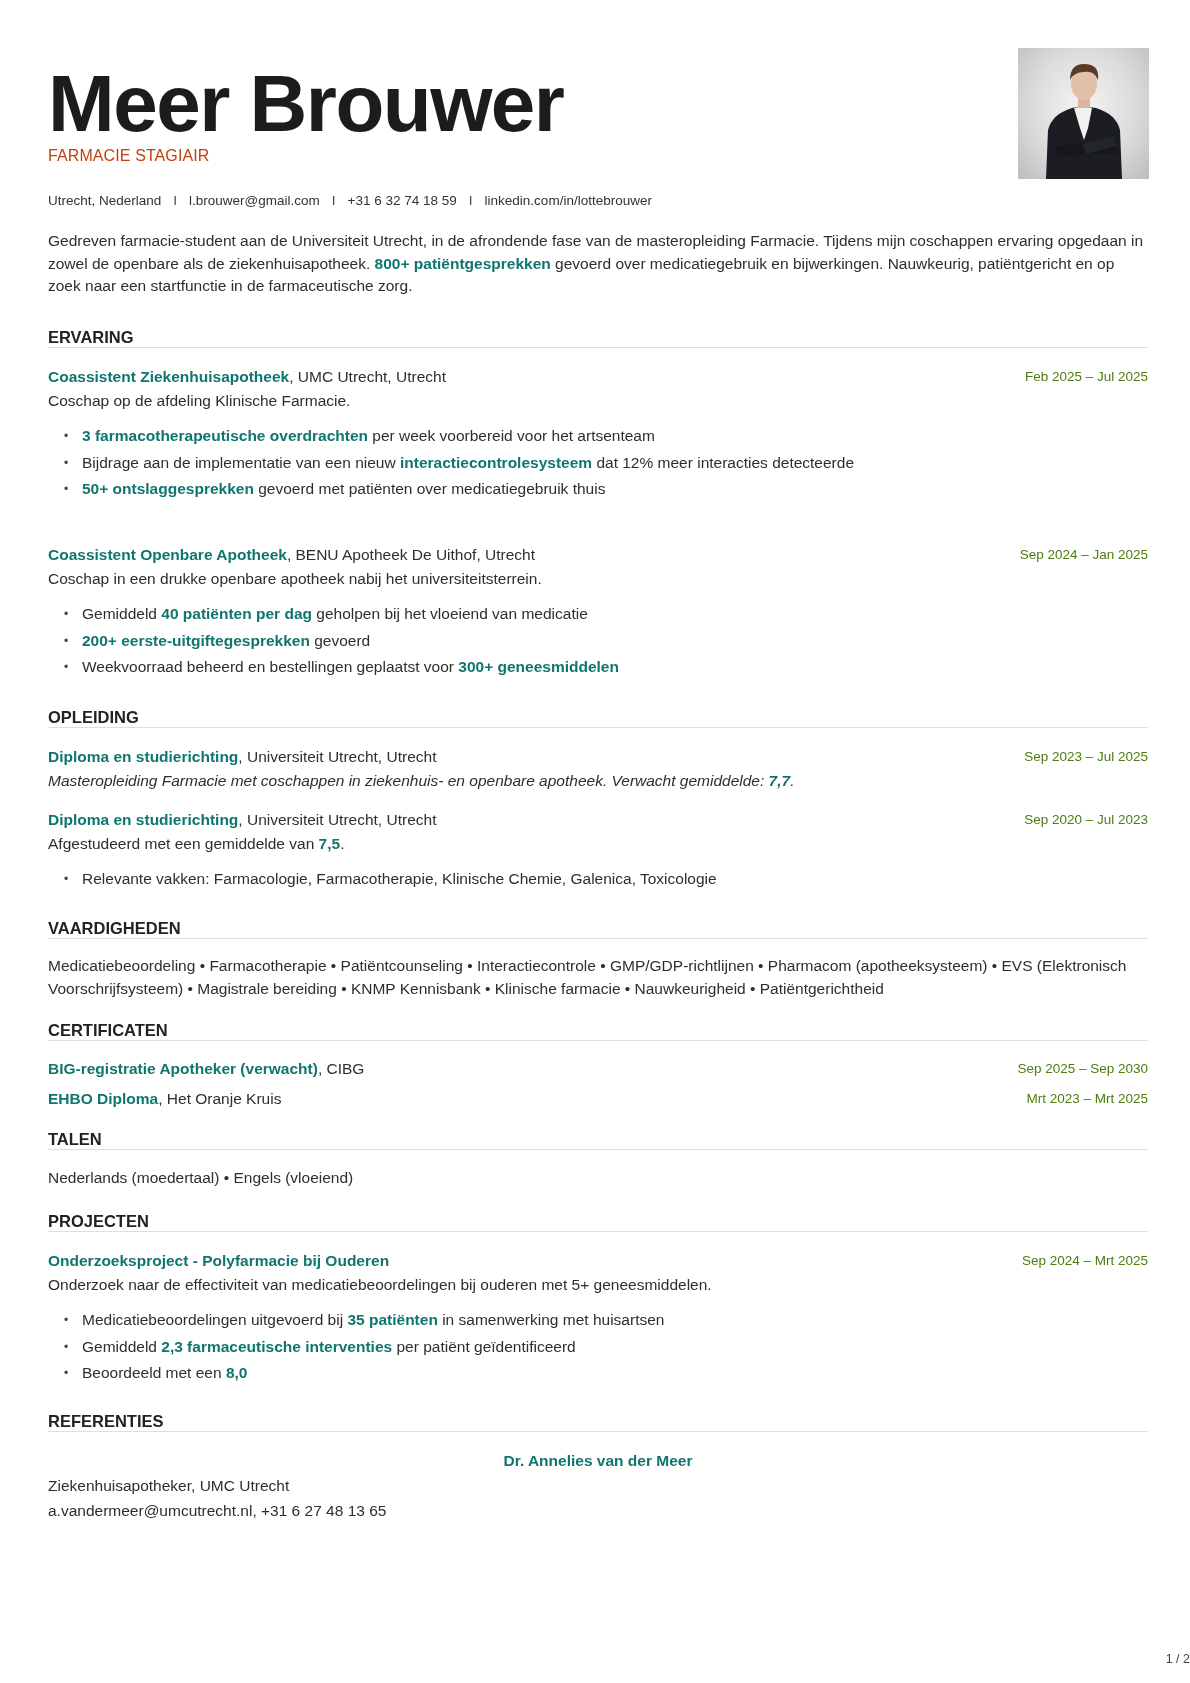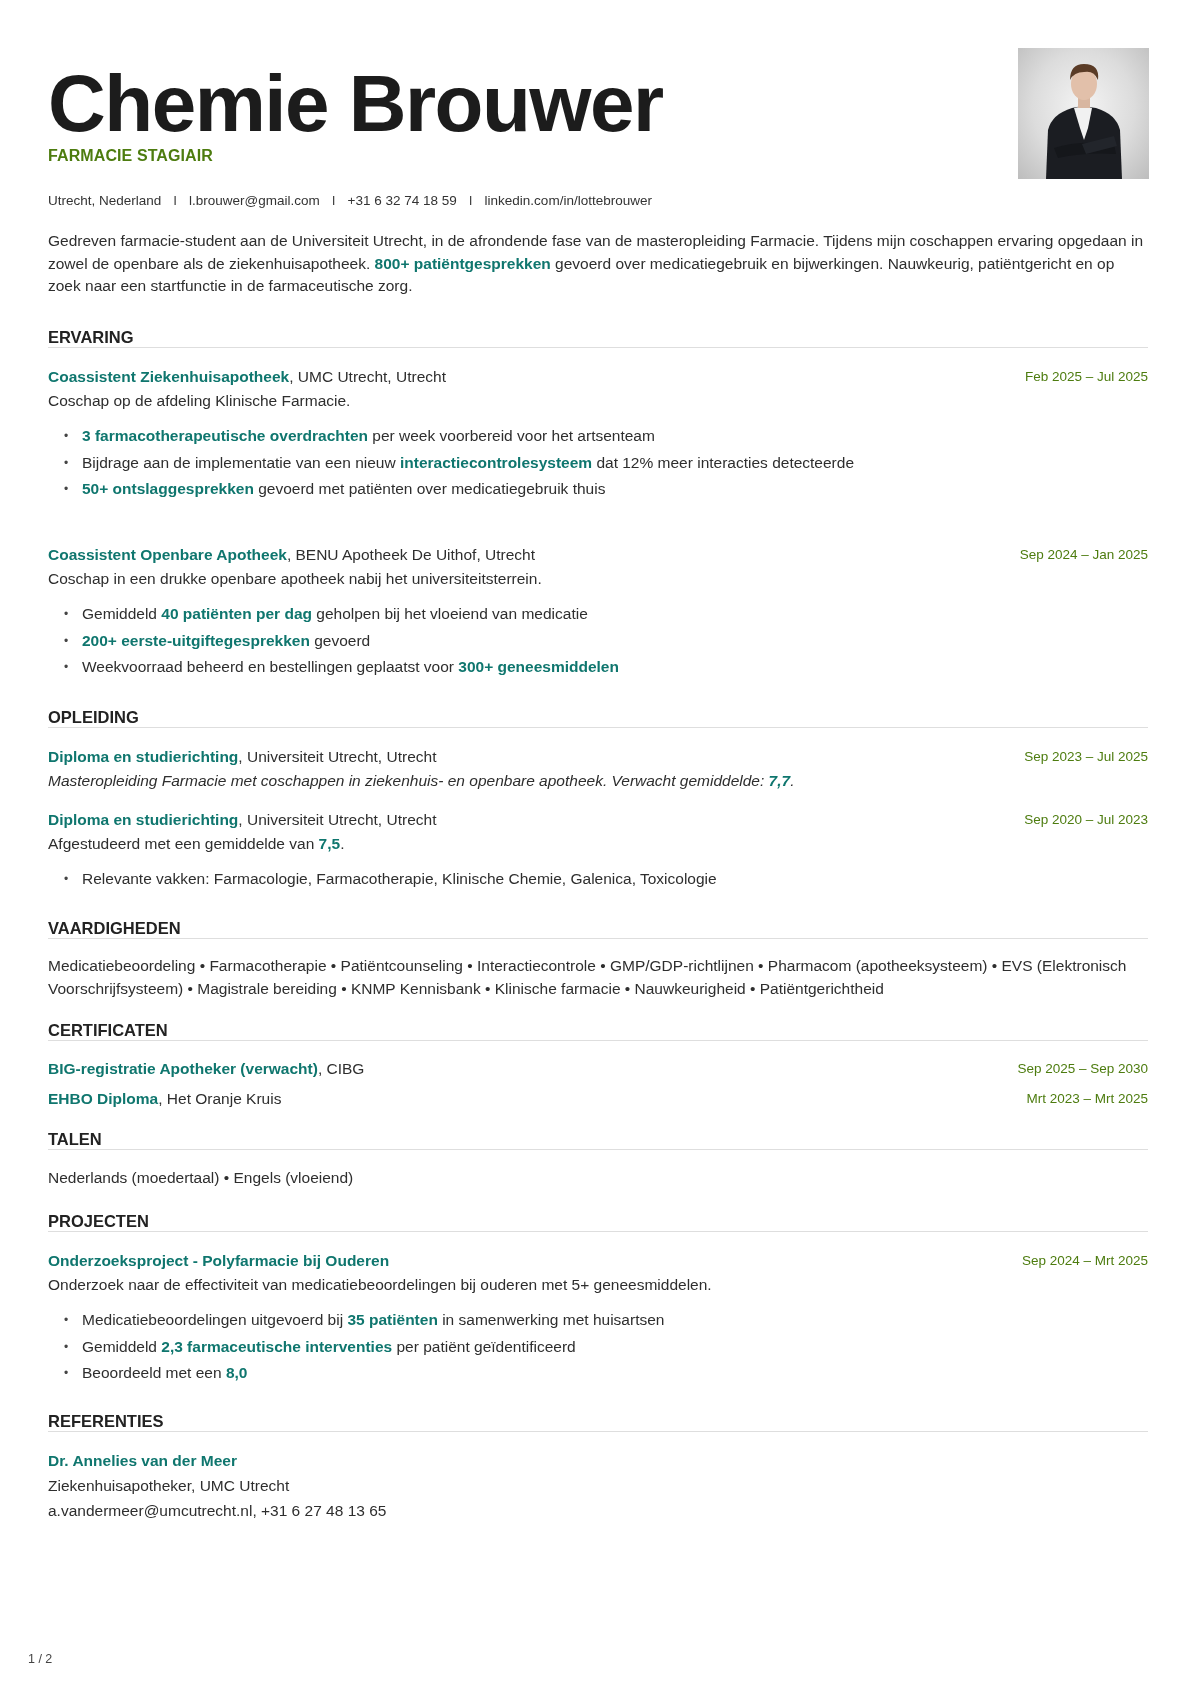--- a/index.html
+++ b/index.html
@@ -12,21 +12,21 @@
     }
     .page { position: absolute; left: 48px; top: 0; width: 1100px; }
 
     .name {
       position: absolute; left: 0; top: 58px;
       font-size: 80px; font-weight: bold; letter-spacing: -1.5px;
       color: #1c1c1c; line-height: 92px; white-space: nowrap;
     }
     .jobtitle {
       position: absolute; left: 0; top: 147px;
-      font-size: 16px; font-weight: bold; color: #4d7c0f; letter-spacing: 0.1px;
+      font-size: 16px; font-weight: normal; color: #c2410c; letter-spacing: 0.1px;
     }
     .contact {
       position: absolute; left: 0; top: 193px;
       font-size: 13.5px; color: #333; white-space: nowrap;
       display: flex; align-items: center;
     }
     .contact .sep { margin: 0 12px; color: #444; }
 
     .photo {
       position: absolute; left: 970px; top: 48px; width: 131px; height: 131px;
@@ -62,29 +62,29 @@
     .bullets li {
       font-size: 15.5px; line-height: 26.5px; color: #2e2e2e;
       padding-left: 34px; position: relative;
     }
     .bullets li::before {
       content: "•"; position: absolute; left: 16px; top: 0;
       font-size: 12px; color: #444;
     }
     .footer {
       position: absolute; left: 0; width: 1190px; top: 1652px;
-      text-align: left; font-size: 12.5px; color: #444; padding-left: 28px;
+      text-align: right; font-size: 12.5px; color: #444; padding-left: 28px;
     }
   </style>
 </head>
 <body>
 
 <div class="page">
 
-  <div class="name">Chemie Brouwer</div>
+  <div class="name">Meer Brouwer</div>
   <div class="jobtitle">FARMACIE STAGIAIR</div>
 
   <div class="contact">
     <span>Utrecht, Nederland</span>
     <span class="sep">I</span>
     <span>l.brouwer@gmail.com</span>
     <span class="sep">I</span>
     <span>+31 6 32 74 18 59</span>
     <span class="sep">I</span>
     <span>linkedin.com/in/lottebrouwer</span>
@@ -179,20 +179,20 @@
     <span class="entry-date">Sep 2024 – Mrt 2025</span>
   </div>
   <div class="line" style="top:1274px;">Onderzoek naar de effectiviteit van medicatiebeoordelingen bij ouderen met 5+ geneesmiddelen.</div>
   <ul class="bullets" style="top:1307px;">
     <li><span>Medicatiebeoordelingen uitgevoerd bij </span><b>35 patiënten</b><span> in samenwerking met huisartsen</span></li>
     <li><span>Gemiddeld </span><b>2,3 farmaceutische interventies</b><span> per patiënt geïdentificeerd</span></li>
     <li><span>Beoordeeld met een </span><b>8,0</b><span></span></li>
   </ul>
 
   <div class="section-title" style="top:1412px;">REFERENTIES</div>
-  <div class="line" style="top:1450px;">
+  <div class="line" style="top:1450px;text-align:center;">
     <b>Dr. Annelies van der Meer</b>
   </div>
   <div class="line" style="top:1475px;">Ziekenhuisapotheker, UMC Utrecht</div>
   <div class="line" style="top:1500px;">a.vandermeer@umcutrecht.nl, +31 6 27 48 13 65</div>
 </div>
 
 <div class="footer">1 / 2</div>
 
 </body></html>

